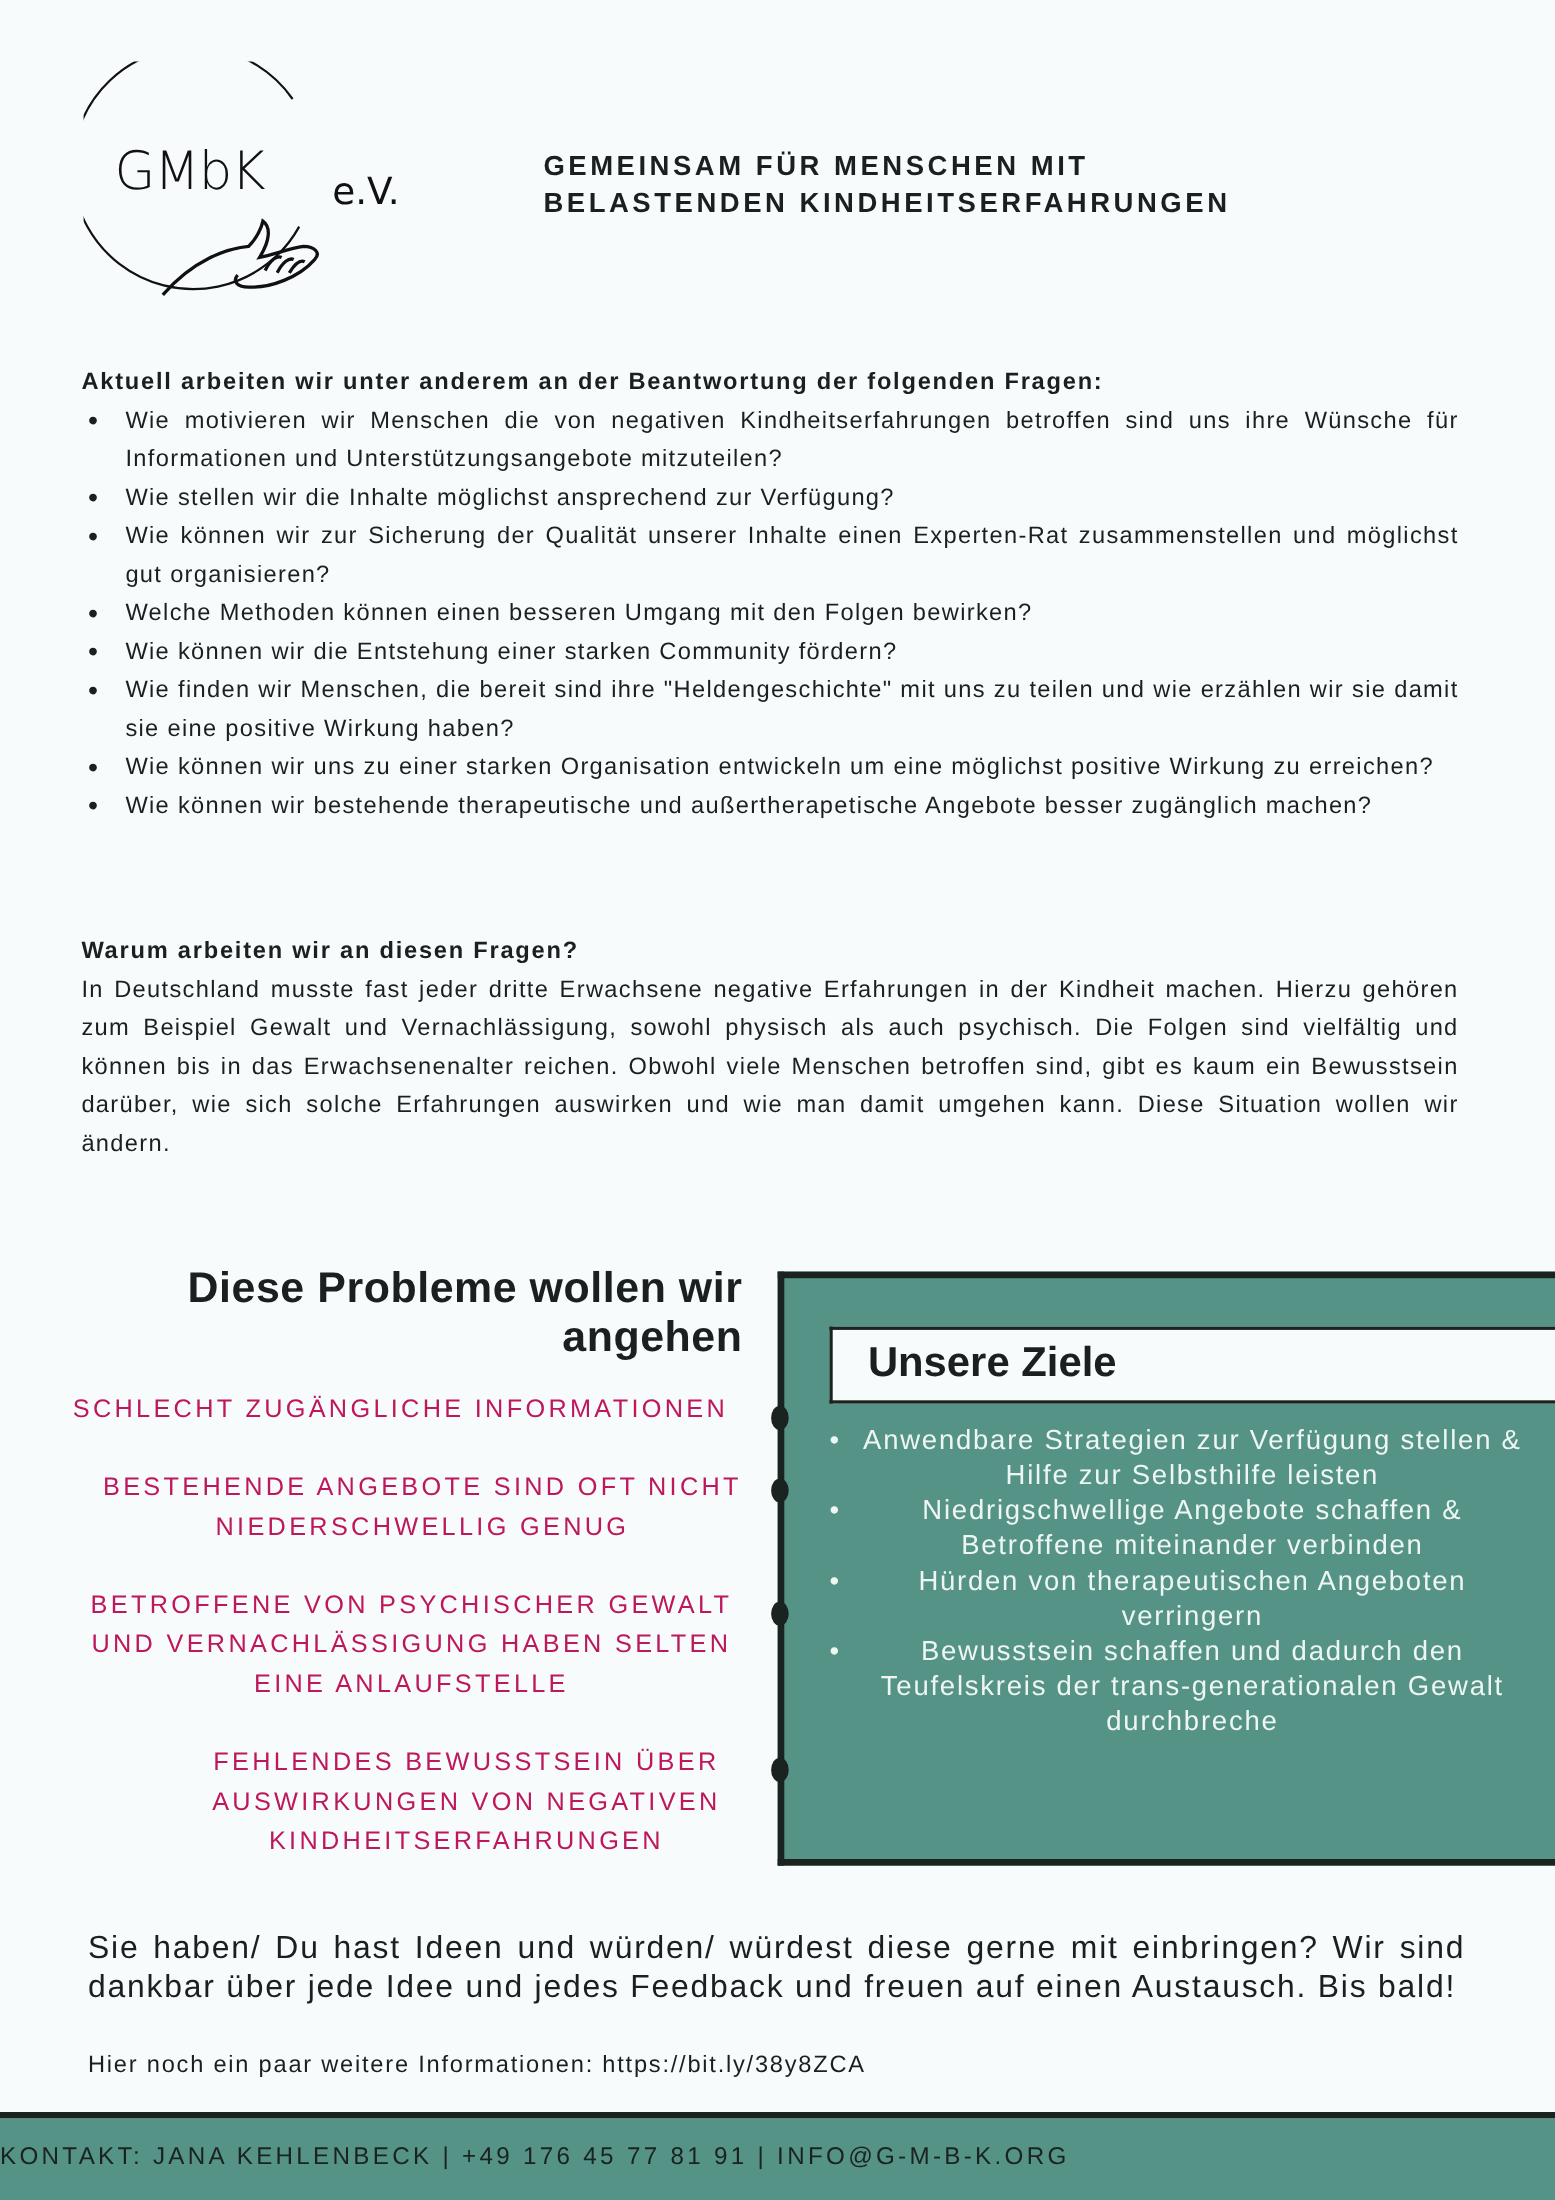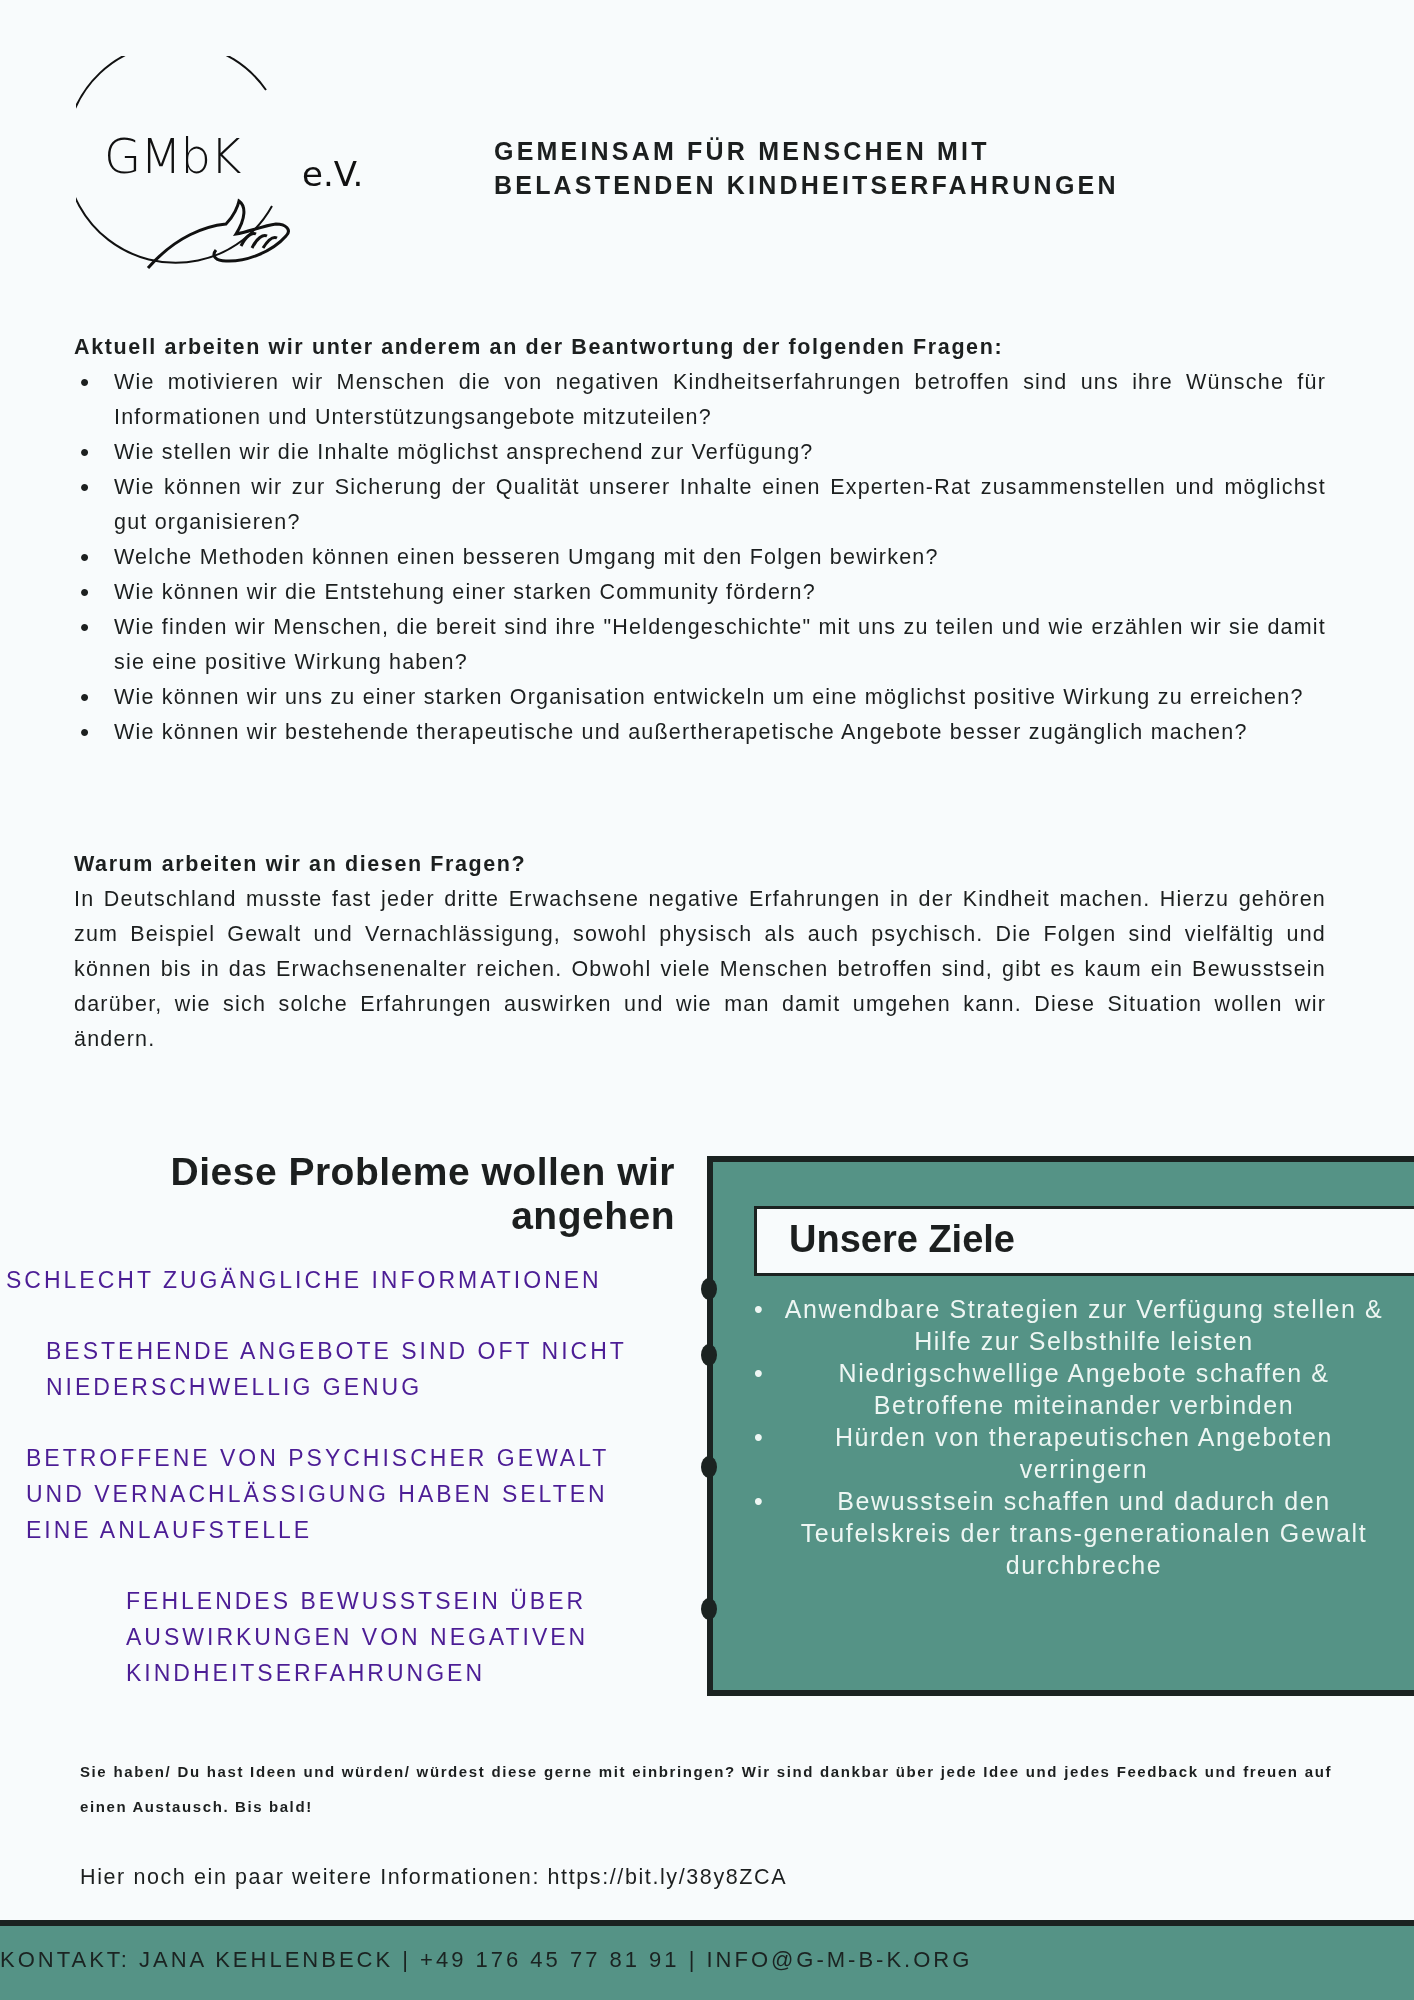--- a/index.html
+++ b/index.html
@@ -16,31 +16,31 @@
   .tagline { position: absolute; left: 494px; top: 134px; font-weight: bold; font-size: 25px; letter-spacing: 3.2px; line-height: 34px; color: #1c1f1f; }
 
   .section { position: absolute; left: 74px; width: 1252px; font-size: 21.5px; letter-spacing: 1.2px; }
   .sec-title { font-weight: bold; font-size: 21.5px; letter-spacing: 1.6px; line-height: 35px; }
   ul.questions { margin: 0; padding: 0 0 0 40px; list-style: none; }
   ul.questions li { position: relative; line-height: 35px; text-align: justify; }
   ul.questions li::before { content: "\2022"; position: absolute; left: -34px; top: 0; font-size: 26px; }
   .body-text { line-height: 35px; text-align: justify; }
 
   .problems-title { position: absolute; left: 90px; top: 1150px; width: 585px; text-align: right; font-weight: bold; font-size: 39px; line-height: 44px; color: #1c1f1f; letter-spacing: 0.5px; }
-  .problem { position: absolute; right: 768px; text-align: left; font-size: 23px; letter-spacing: 3px; line-height: 36px; color: #4c1d95; font-weight: 300; }
+  .problem { position: absolute; right: 730px; text-align: center; font-size: 23px; letter-spacing: 3px; line-height: 36px; color: #be185d; font-weight: 300; }
 
   .goals-box { position: absolute; left: 707px; top: 1156px; width: 720px; height: 540px; background: #559386; border-left: 6px solid #1b2321; border-top: 6px solid #1b2321; border-bottom: 6px solid #1b2321; box-sizing: border-box; }
   .dot { position: absolute; left: 701px; width: 16px; height: 22px; border-radius: 50%; background: #1b2321; }
   .goals-title-box { position: absolute; left: 754px; top: 1206px; width: 680px; height: 70px; background: #f8fbfc; border-top: 3px solid #1b2321; border-bottom: 3px solid #1b2321; border-left: 3px solid #1b2321; box-sizing: border-box; }
   .goals-title { position: absolute; left: 32px; top: 9px; font-weight: bold; font-size: 38px; color: #1c1f1f; }
   ul.goals { position: absolute; left: 784px; top: 1293px; width: 600px; margin: 0; padding: 0; list-style: none; color: #eef6f3; font-size: 25px; letter-spacing: 1.6px; line-height: 32px; }
   ul.goals li { position: relative; text-align: center; }
   ul.goals li::before { content: "\2022"; position: absolute; left: -30px; top: 0; }
 
-  .closing { position: absolute; left: 80px; top: 1754px; width: 1252px; font-size: 15px; letter-spacing: 1.6px; line-height: 35px; text-align: justify; font-weight: bold; }
+  .closing { position: absolute; left: 80px; top: 1754px; width: 1252px; font-size: 29px; letter-spacing: 1.6px; line-height: 35px; text-align: justify; }
   .more-info { position: absolute; left: 80px; top: 1860px; font-size: 21.5px; letter-spacing: 1.6px; line-height: 35px; }
 
   .footer-bar { position: absolute; left: 0; top: 1920px; width: 1414px; height: 6px; background: #1b2321; }
   .footer { position: absolute; left: 0; top: 1926px; width: 1414px; height: 94px; background: #559386; text-align: left; }
   .footer-text { display: inline-block; margin-top: 21px; font-size: 22px; letter-spacing: 3px; color: #1b2321; }
 </style>
 </head>
 <body>
 
 <div class="logo">

